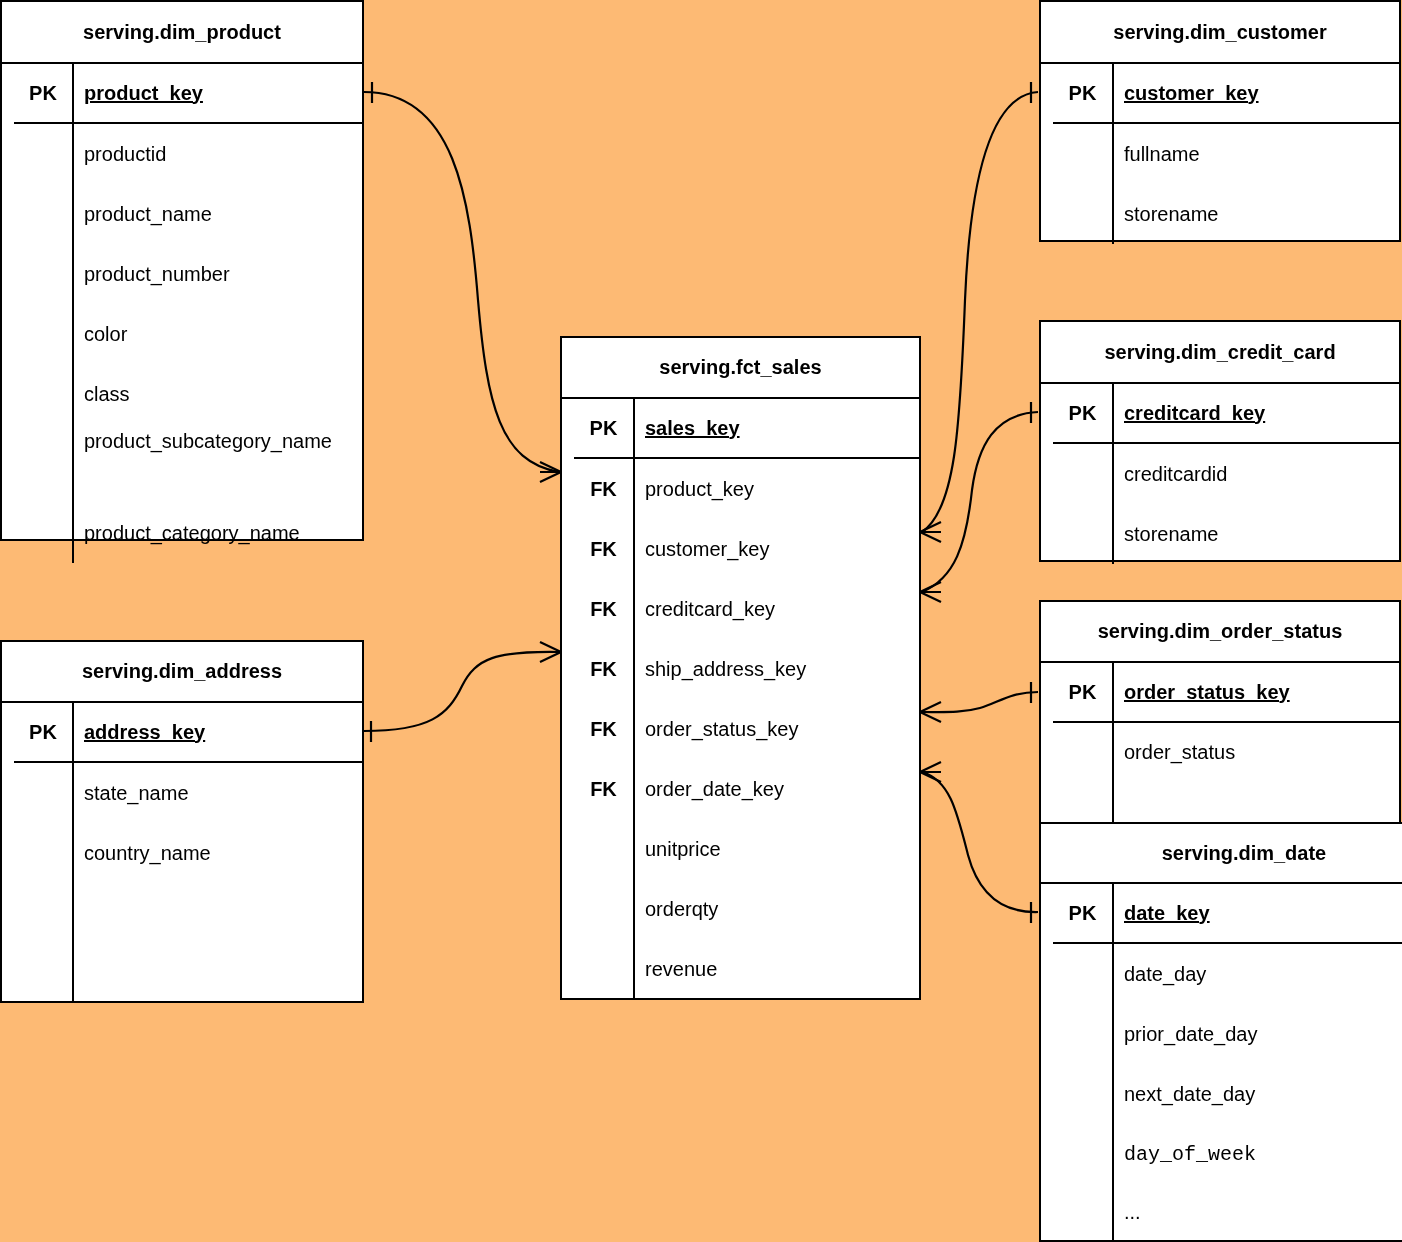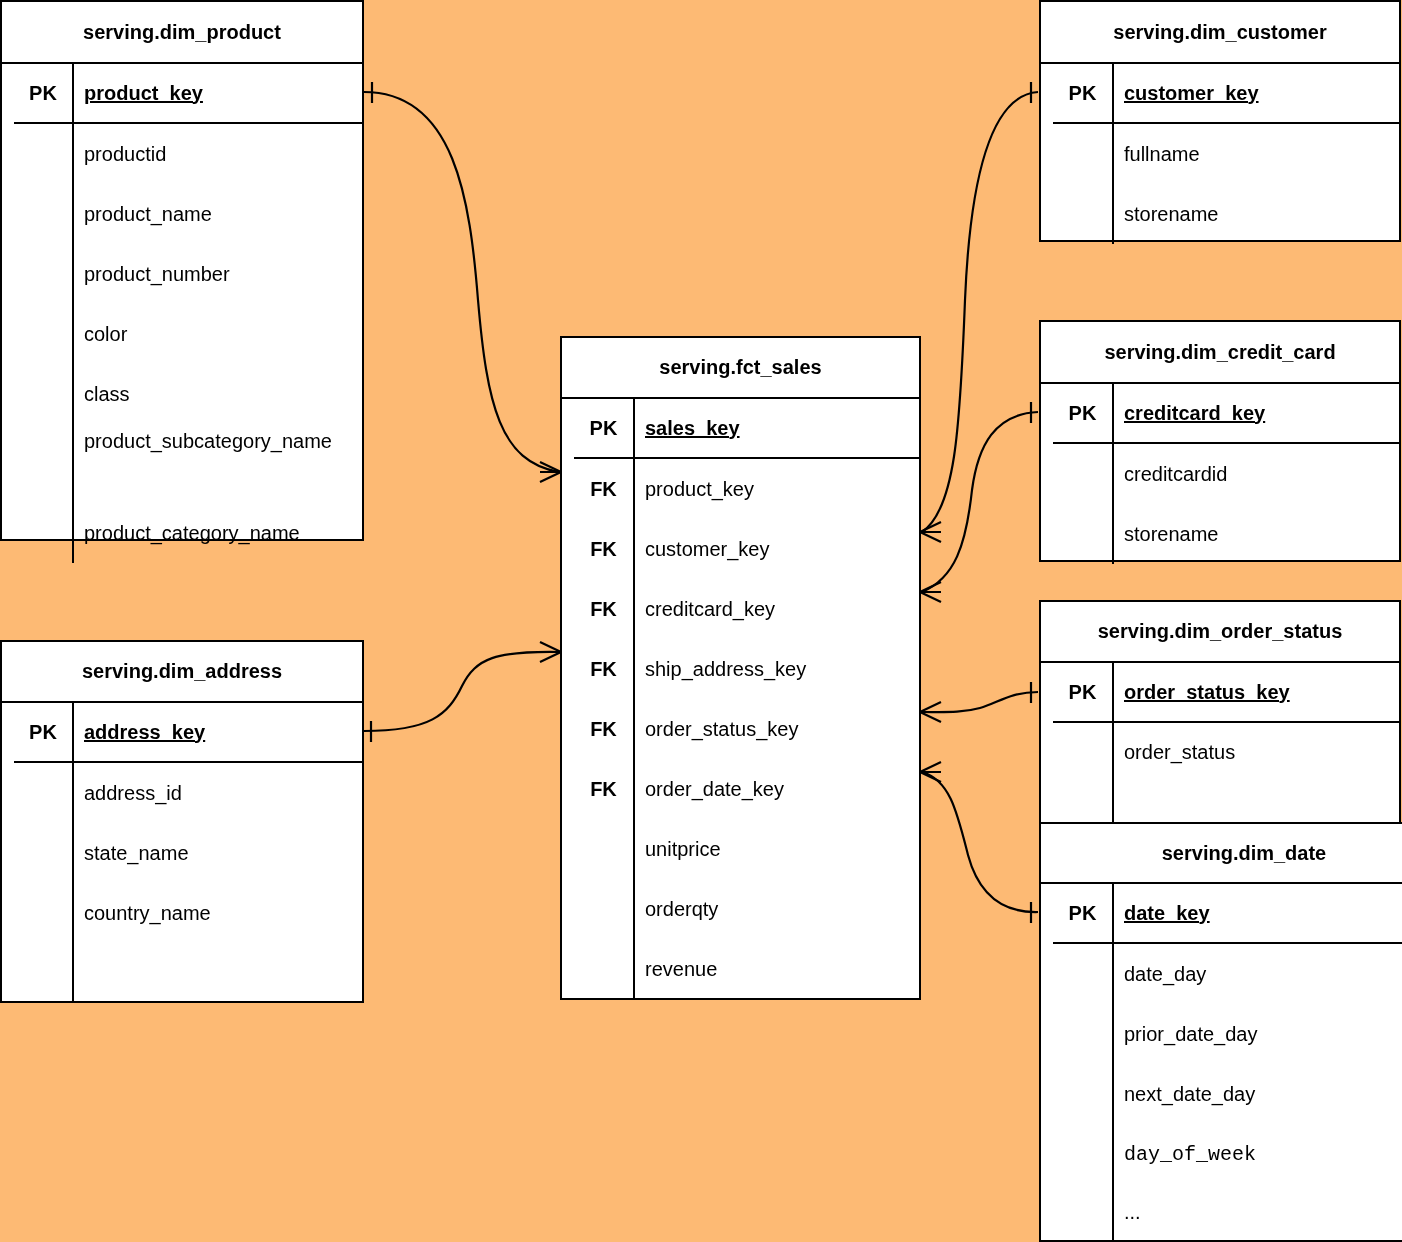--- a/index.html
+++ b/index.html
@@ -195,21 +195,20 @@
         </div>
       </div>
       <div class="attr-section">
         <div class="keycol" style="width:60px;">
           <div class="cell key" style="height:60px;"></div>
           <div class="cell key" style="height:60px;"></div>
           <div class="cell key" style="height:60px;"></div>
           <div class="cell key" style="height:60px;"></div>
         </div>
         <div class="namecol">
-          <div class="cell name" style="height:60px;">address_id</div>
           <div class="cell name" style="height:60px;">state_name</div>
           <div class="cell name" style="height:60px;">country_name</div>
         </div>
       </div>
     </div>
   </div>
 
   <div class="entity" style="left:560px; top:336px; width:361px; height:664px;">
     <div class="ent-title" style="height:61px;">serving.fct_sales</div>
     <div class="ent-body">

